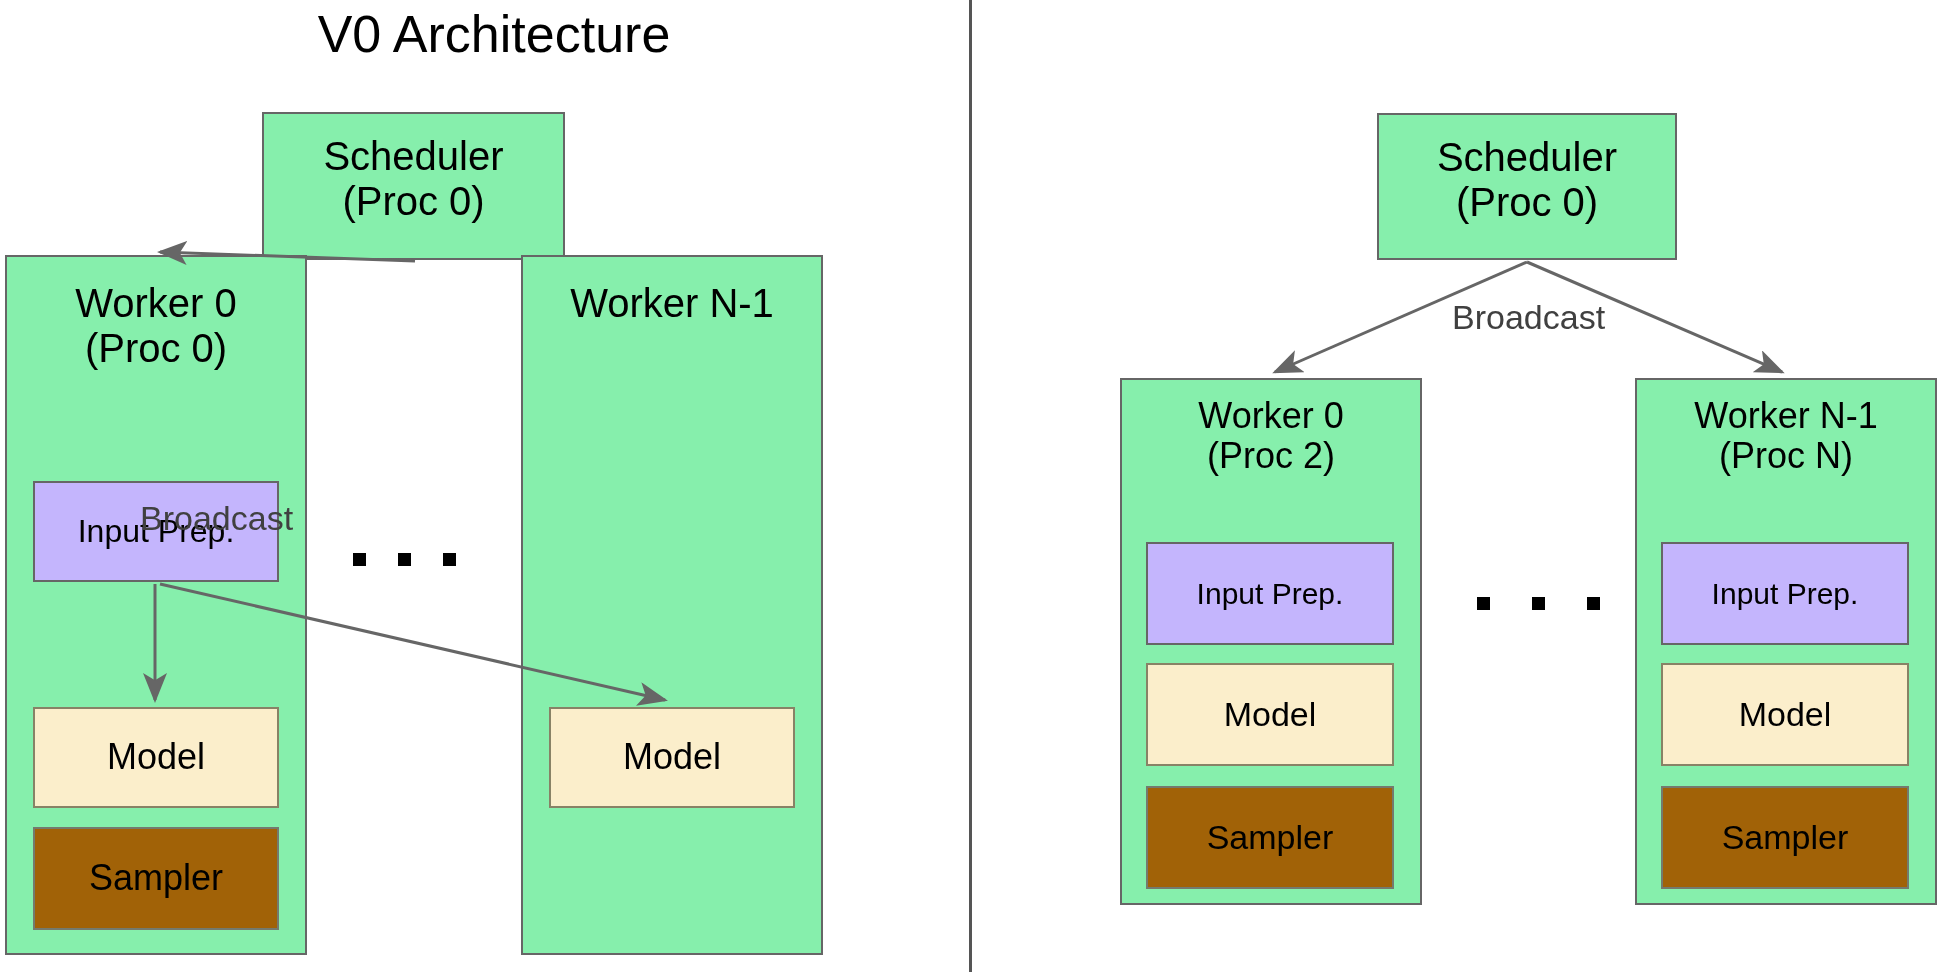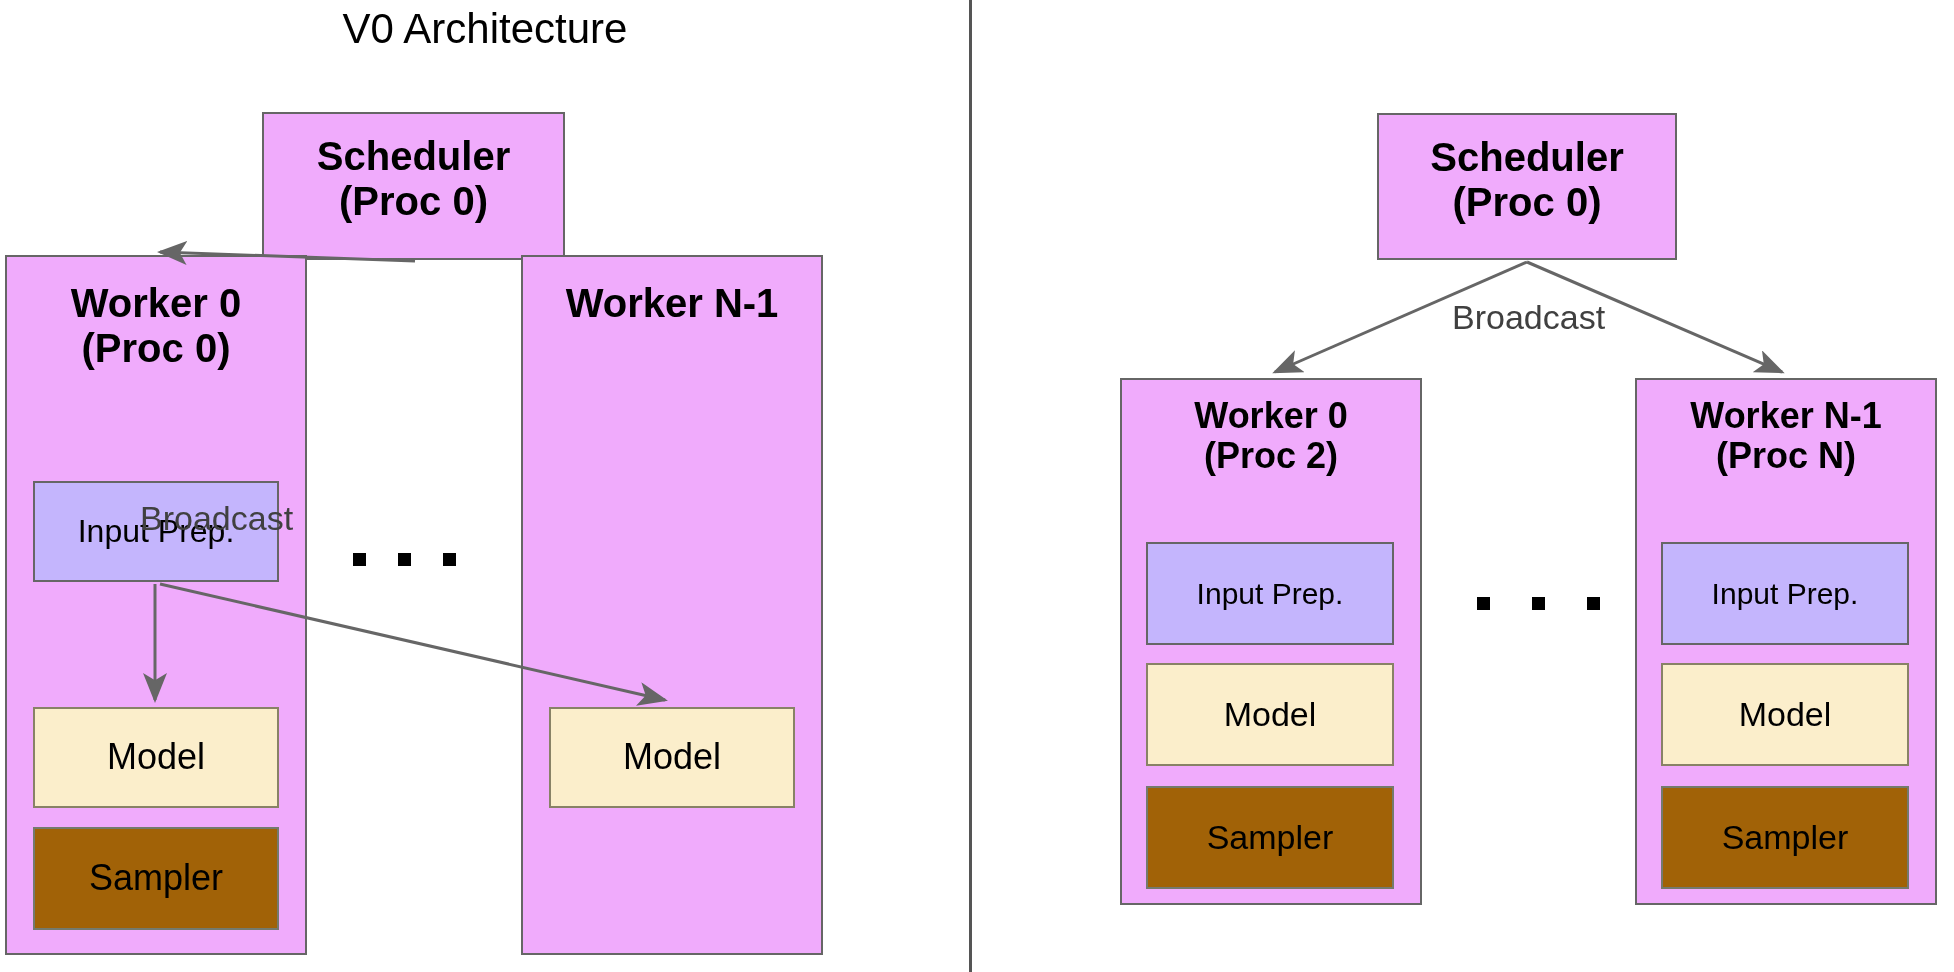--- a/index.html
+++ b/index.html
@@ -25,41 +25,41 @@
     box-sizing: border-box;
     border: 2px solid #666666;
     display: flex;
     flex-direction: column;
     align-items: center;
     justify-content: flex-start;
     line-height: 1.12;
     text-align: center;
   }
   .container-node {
-    background: #f0abfc;
+    background: #86efac;
     border-color: #666666;
-    font-weight: bold;
   }
   .prep-node   { background: #c4b5fd; border-color: #666666; }
   .model-node  { background: #fbeecb; border-color: #888266; }
   .sampler-node{ background: #a16207; border-color: #747a6e; }
 
   .node-line {
     display: block;
     white-space: nowrap;
   }
 
   
   .panel-title {
     position: absolute;
     text-align: center;
-    font-size: 42px;
+    font-size: 52px;
     line-height: 1;
     white-space: nowrap;
     color: #000000;
+    padding-left: 9px;
   }
 
   
   .edge-label {
     position: absolute;
     font-size: 34px;
     line-height: 1;
     white-space: nowrap;
     color: #404040;
   }

